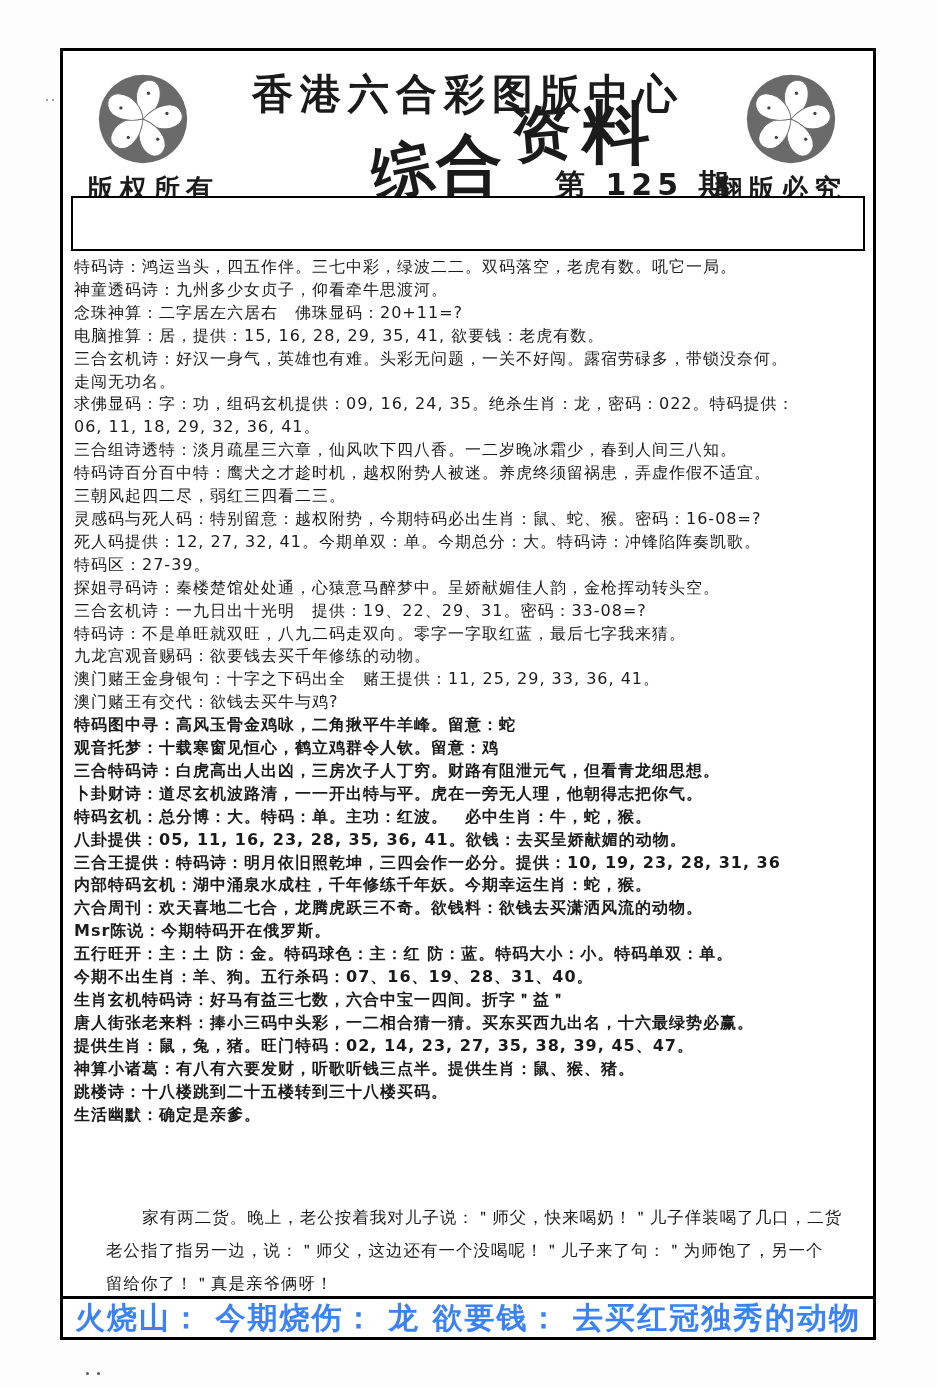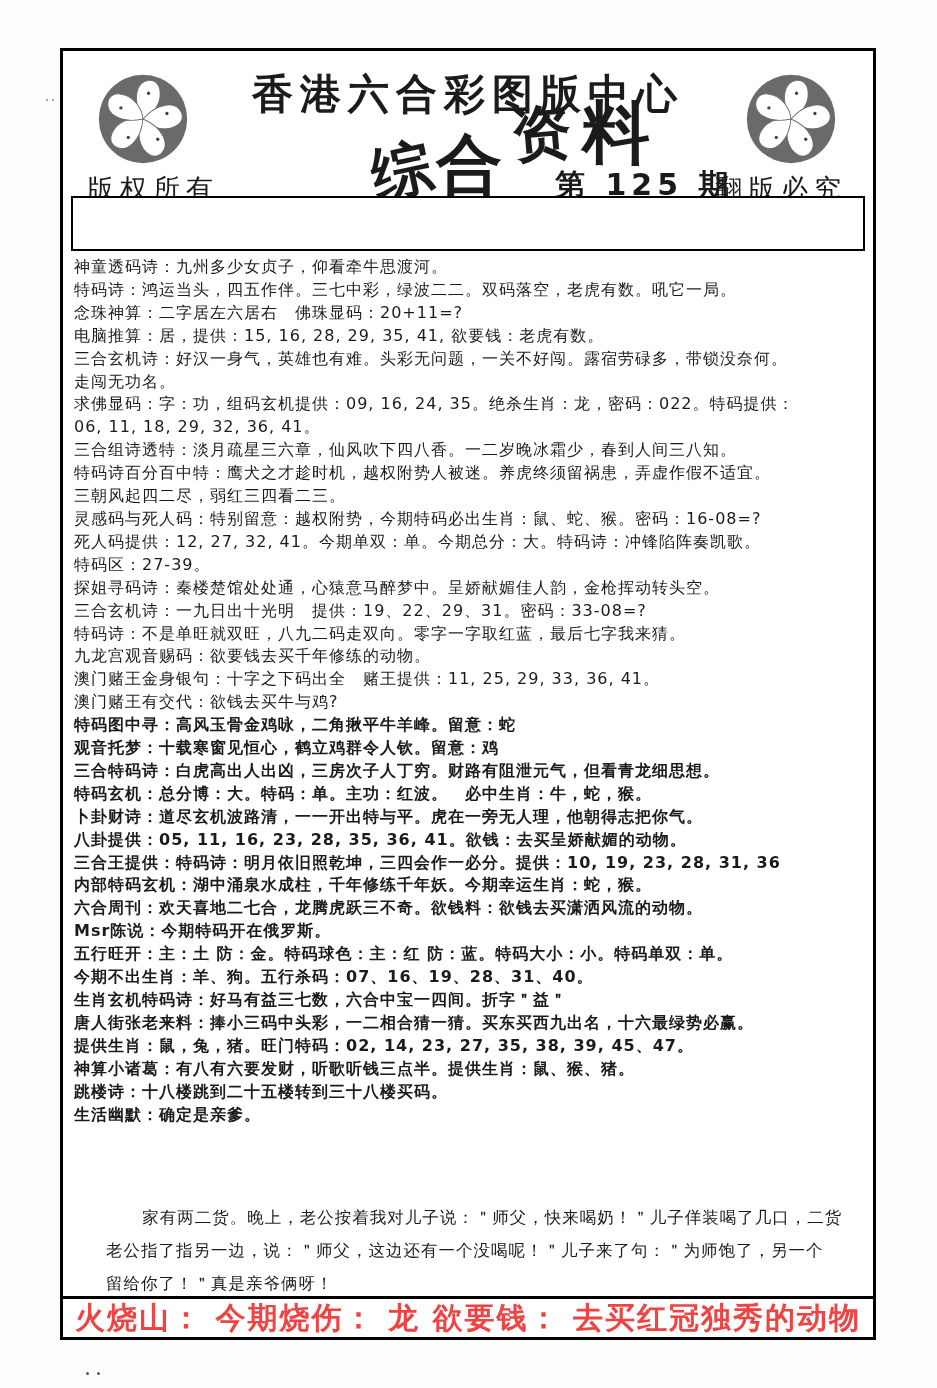--- a/index.html
+++ b/index.html
@@ -28,21 +28,21 @@
   }
   .main-title span{display:inline-block;line-height:1;}
   .mt-c0{font-size:60px;transform:rotate(-12deg) translateY(30px);}
   .mt-c1{font-size:66px;transform:translateY(22px);}
   .mt-c2{font-size:60px;transform:rotate(-5deg) translateY(-8px);}
   .mt-c3{font-size:68px;transform:translateY(-12px);}
   .issue{
     position:absolute;left:492px;top:106px;
     font-size:30px;font-weight:bold;letter-spacing:5px;white-space:nowrap;
   }
-  .copyright{font-size:27px;font-weight:normal;letter-spacing:6px;position:absolute;top:112px;white-space:nowrap;}
+  .copyright{font-size:27px;font-weight:bold;letter-spacing:6px;position:absolute;top:112px;white-space:nowrap;}
   .copyright.left{left:24px;}
   .copyright.right{right:26px;}
   
   .notice-box{
     position:absolute;left:8px;top:145px;width:794px;height:55px;
     border:2px solid #000;box-sizing:border-box;background:#fff;
   }
   
   .body-text{
     position:absolute;left:11px;top:205px;right:6px;
@@ -56,21 +56,21 @@
     font-size:16.5px;line-height:33px;letter-spacing:1px;
   }
   .joke .line{white-space:nowrap;margin-left:32px;}
   .joke .line:first-child{text-indent:2.2em;}
   
   .footer-strip{
     position:absolute;left:0;right:0;bottom:0;height:41px;
     border-top:3px solid #000;box-sizing:border-box;
     display:flex;align-items:center;justify-content:center;
   }
-  .footer-text{font-size:30px;font-weight:bold;letter-spacing:2px;white-space:nowrap;color:#ef4444;}
+  .footer-text{font-size:30px;font-weight:bold;letter-spacing:2px;white-space:nowrap;color:#3b82f6;}
   
   .dots{position:absolute;left:86px;top:1360px;width:24px;height:5px;}
   .dots i{display:inline-block;width:3px;height:3px;background:#555;border-radius:50%;margin-right:8px;}
   .dots-top{position:absolute;left:46px;top:86px;width:16px;height:4px;}
   .dots-top i{display:inline-block;width:2px;height:2px;background:#888;border-radius:50%;margin-right:4px;}
 </style>
 </head>
 <body>
 
 <div class="dots-top"><i></i><i></i></div>
@@ -150,22 +150,22 @@
             <circle cx="34" cy="70" r="1.8"></circle>
           <circle cx="26" cy="38" r="1.8"></circle>
         </g>
       </svg>
     </div>
   </div>
 
   <div class="notice-box"></div>
 
   <div class="body-text">
+      <div class="line">特码诗：鸿运当头，四五作伴。三七中彩，绿波二二。双码落空，老虎有数。吼它一局。</div>
       <div class="line">神童透码诗：九州多少女贞子，仰看牵牛思渡河。</div>
-      <div class="line">特码诗：鸿运当头，四五作伴。三七中彩，绿波二二。双码落空，老虎有数。吼它一局。</div>
       <div class="line">念珠神算：二字居左六居右　佛珠显码：20+11=?</div>
       <div class="line">电脑推算：居，提供：15, 16, 28, 29, 35, 41, 欲要钱：老虎有数。</div>
       <div class="line">三合玄机诗：好汉一身气，英雄也有难。头彩无问题，一关不好闯。露宿劳碌多，带锁没奈何。</div>
       <div class="line">走闯无功名。</div>
       <div class="line">求佛显码：字：功，组码玄机提供：09, 16, 24, 35。绝杀生肖：龙，密码：022。特码提供：</div>
       <div class="line">06, 11, 18, 29, 32, 36, 41。</div>
       <div class="line">三合组诗透特：淡月疏星三六章，仙风吹下四八香。一二岁晚冰霜少，春到人间三八知。</div>
       <div class="line">特码诗百分百中特：鹰犬之才趁时机，越权附势人被迷。养虎终须留祸患，弄虚作假不适宜。</div>
       <div class="line">三朝风起四二尽，弱红三四看二三。</div>
       <div class="line">灵感码与死人码：特别留意：越权附势，今期特码必出生肖：鼠、蛇、猴。密码：16-08=?</div>
@@ -173,22 +173,22 @@
       <div class="line">特码区：27-39。</div>
       <div class="line">探姐寻码诗：秦楼楚馆处处通，心猿意马醉梦中。呈娇献媚佳人韵，金枪挥动转头空。</div>
       <div class="line">三合玄机诗：一九日出十光明　提供：19、22、29、31。密码：33-08=?</div>
       <div class="line">特码诗：不是单旺就双旺，八九二码走双向。零字一字取红蓝，最后七字我来猜。</div>
       <div class="line">九龙宫观音赐码：欲要钱去买千年修练的动物。</div>
       <div class="line">澳门赌王金身银句：十字之下码出全　赌王提供：11, 25, 29, 33, 36, 41。</div>
       <div class="line">澳门赌王有交代：欲钱去买牛与鸡?</div>
       <div class="line bold">特码图中寻：高风玉骨金鸡咏，二角揪平牛羊峰。留意：蛇</div>
       <div class="line bold">观音托梦：十载寒窗见恒心，鹤立鸡群令人钦。留意：鸡</div>
       <div class="line bold">三合特码诗：白虎高出人出凶，三房次子人丁穷。财路有阻泄元气，但看青龙细思想。</div>
+      <div class="line bold">卜卦财诗：道尽玄机波路清，一一开出特与平。虎在一旁无人理，他朝得志把你气。</div>
       <div class="line bold">特码玄机：总分博：大。特码：单。主功：红波。　必中生肖：牛，蛇，猴。</div>
-      <div class="line bold">卜卦财诗：道尽玄机波路清，一一开出特与平。虎在一旁无人理，他朝得志把你气。</div>
       <div class="line bold">八卦提供：05, 11, 16, 23, 28, 35, 36, 41。欲钱：去买呈娇献媚的动物。</div>
       <div class="line bold">三合王提供：特码诗：明月依旧照乾坤，三四会作一必分。提供：10, 19, 23, 28, 31, 36</div>
       <div class="line bold">内部特码玄机：湖中涌泉水成柱，千年修练千年妖。今期幸运生肖：蛇，猴。</div>
       <div class="line bold">六合周刊：欢天喜地二七合，龙腾虎跃三不奇。欲钱料：欲钱去买潇洒风流的动物。</div>
       <div class="line bold">Msr陈说：今期特码开在俄罗斯。</div>
       <div class="line bold">五行旺开：主：土 防：金。特码球色：主：红 防：蓝。特码大小：小。特码单双：单。</div>
       <div class="line bold">今期不出生肖：羊、狗。五行杀码：07、16、19、28、31、40。</div>
       <div class="line bold">生肖玄机特码诗：好马有益三七数，六合中宝一四间。折字＂益＂</div>
       <div class="line bold">唐人街张老来料：捧小三码中头彩，一二相合猜一猜。买东买西九出名，十六最绿势必赢。</div>
       <div class="line bold">提供生肖：鼠，兔，猪。旺门特码：02, 14, 23, 27, 35, 38, 39, 45、47。</div>

